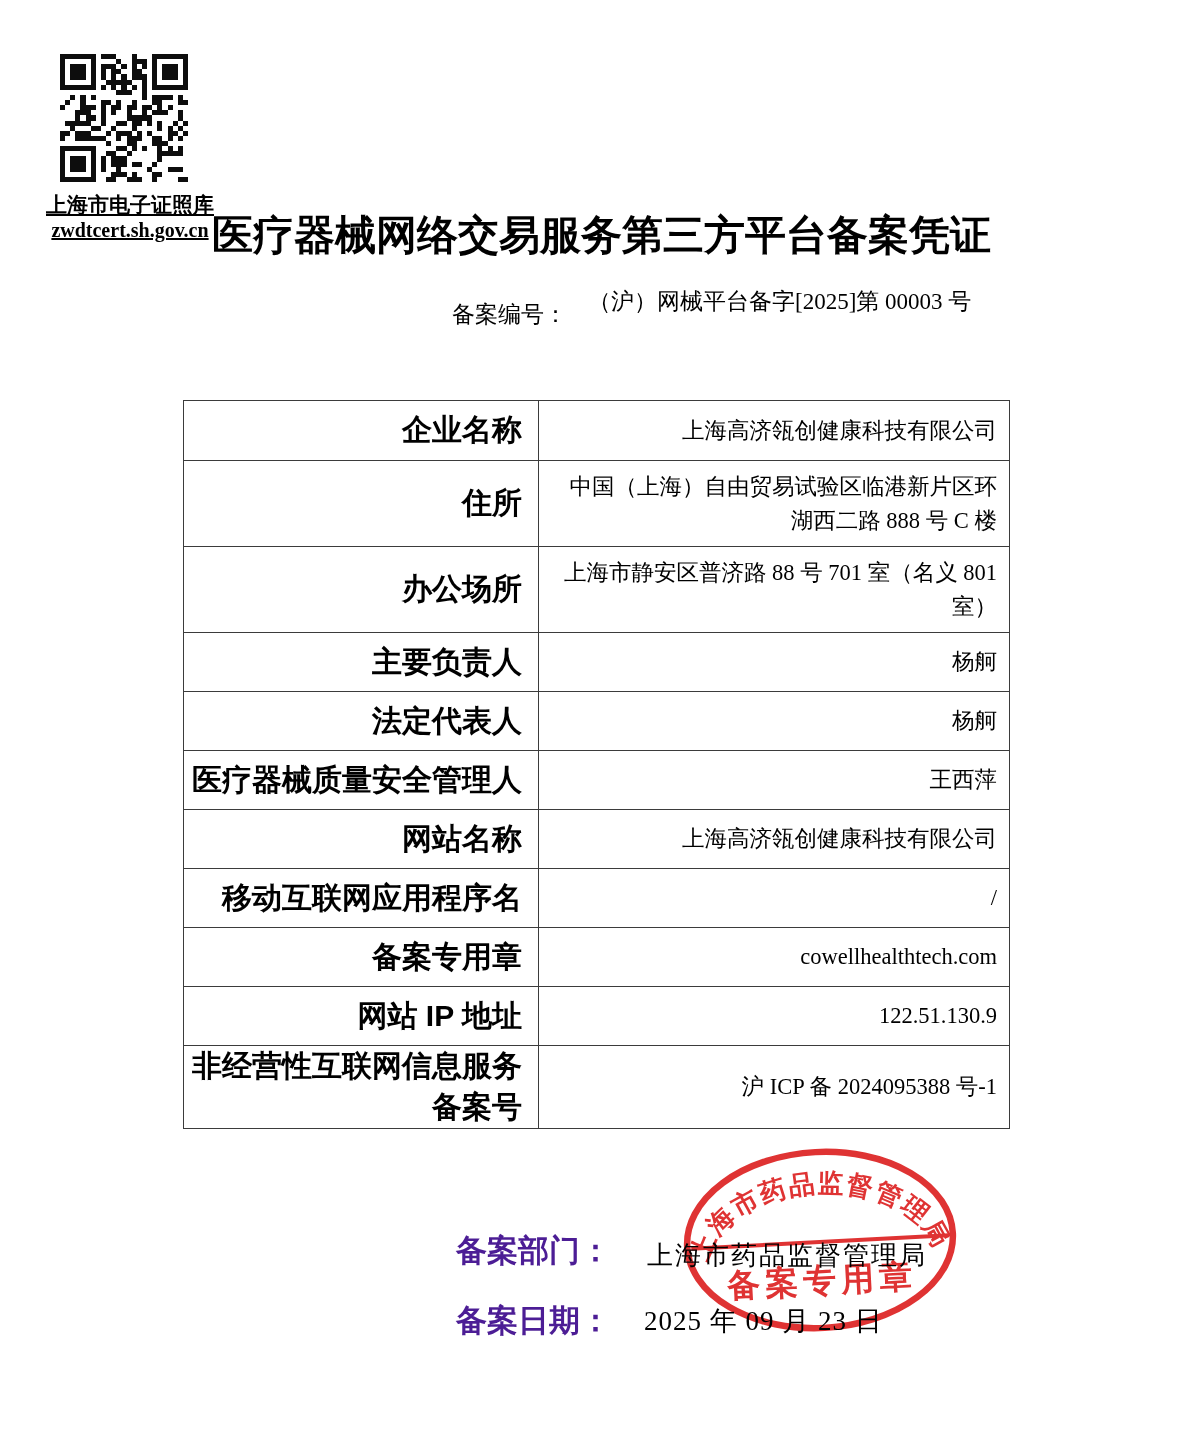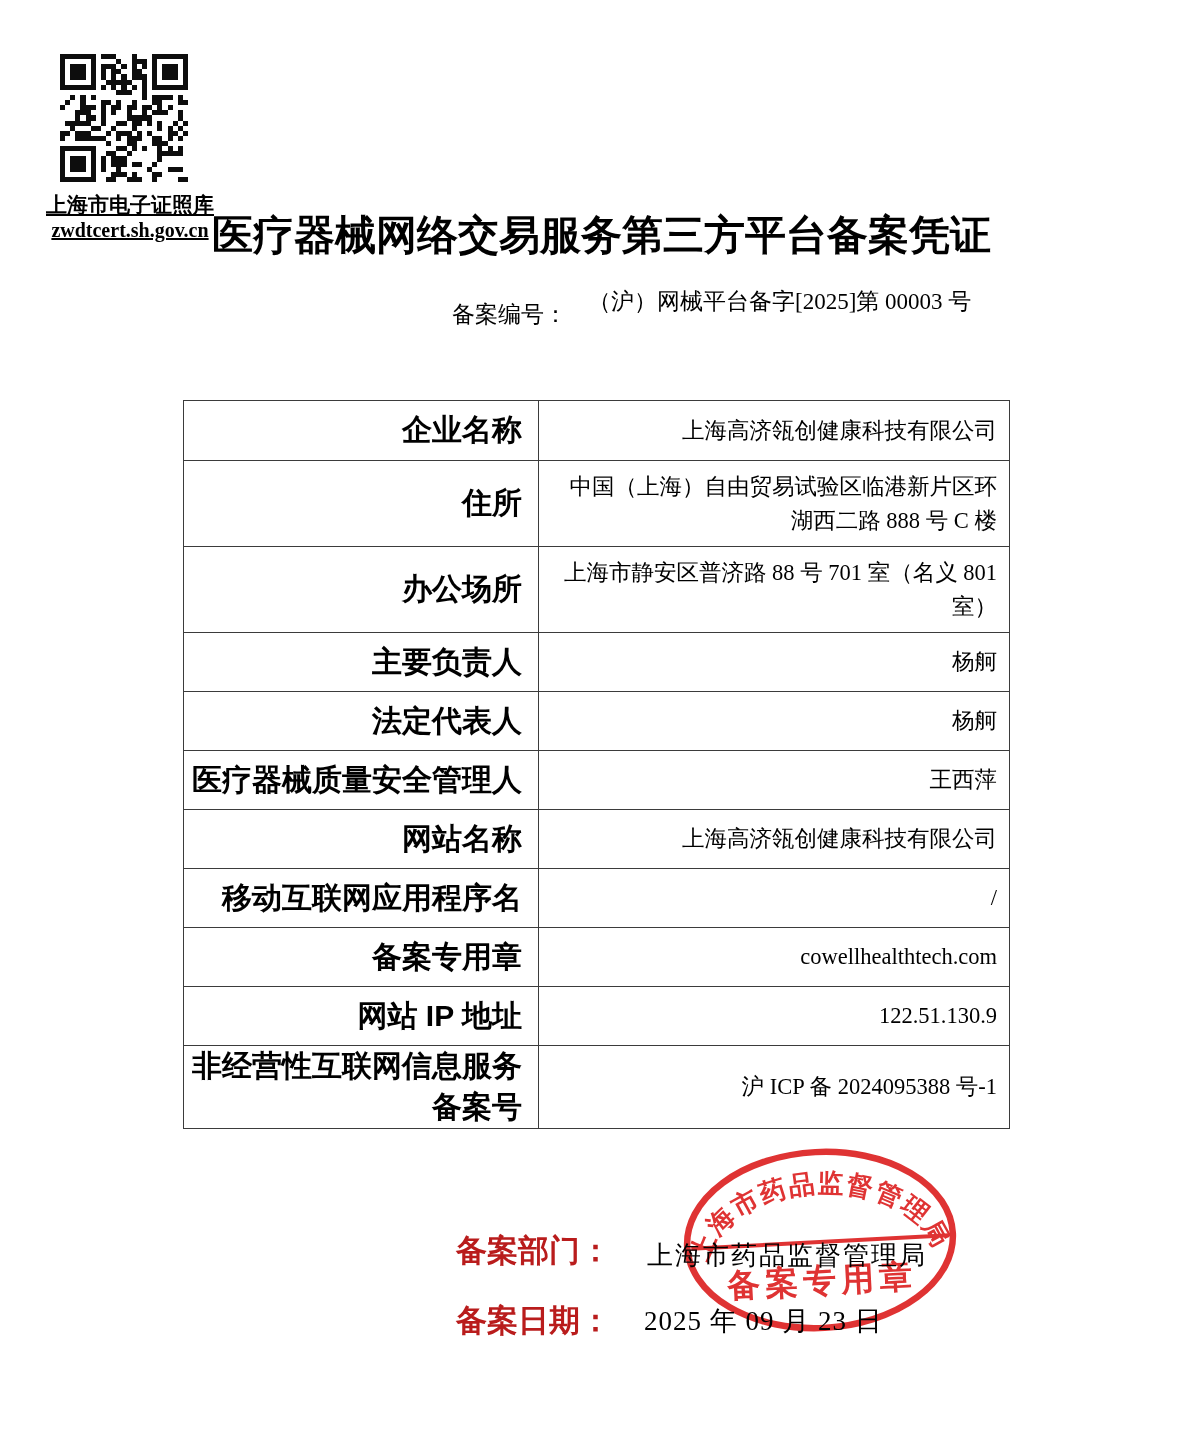--- a/index.html
+++ b/index.html
@@ -100,21 +100,21 @@
     font-size: 22.5px;
     line-height: 1.5;
     color: #000;
   }
 
   
   .foot-label {
     position: absolute;
     font-size: 31px;
     font-weight: 700;
-    color: #b91c1c;
+    color: #4c1d95;
     white-space: nowrap;
   }
   .foot-value {
     position: absolute;
     font-size: 26px;
     color: #000;
     white-space: nowrap;
   }
   #dept-label { left: 456px; top: 1230px; }
   #dept-value { left: 647px; top: 1238px; letter-spacing: 2px; }

